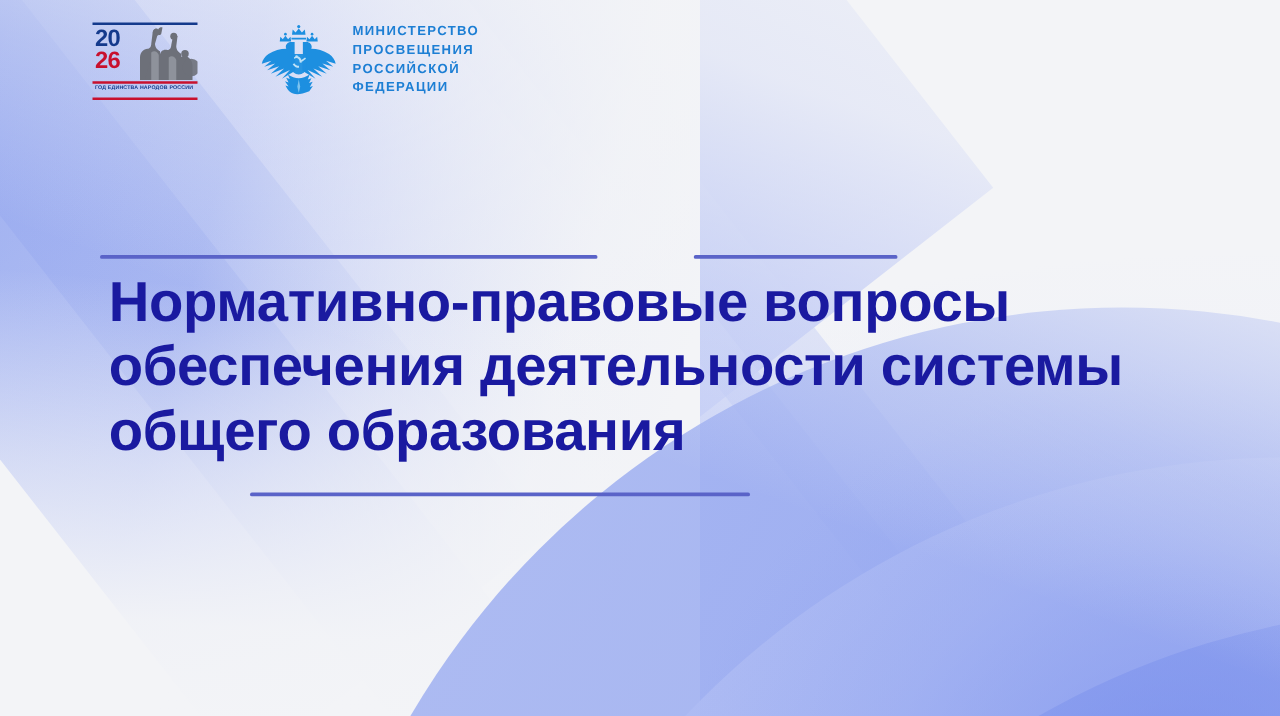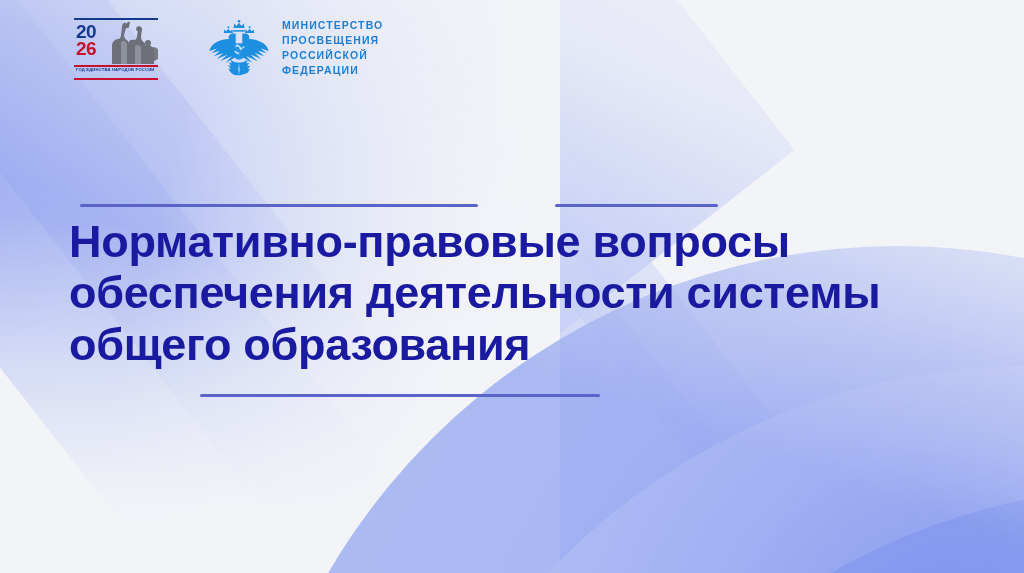--- a/index.html
+++ b/index.html
@@ -204,21 +204,21 @@
     height: 3px;
     border-radius: 2px;
     background: #5a63c8;
   }
   .rule-1 { left: 80px;  width: 398px; top: 8px; }
   .rule-2 { left: 555px; width: 163px; top: 8px; }
   .rule-3 { left: 200px; width: 400px; top: 0; }
 
   .slide-title {
     margin: 0;
-    padding: 0 0 0 69px;
+    padding: 0 0 0 87px;
     width: 890px;
     color: #1a1aa0;
     font-size: 45px;
     font-weight: 700;
     line-height: 1.14;
     letter-spacing: -0.3px;
   }
   .rules-bottom {
     position: relative;
     height: 14px;

